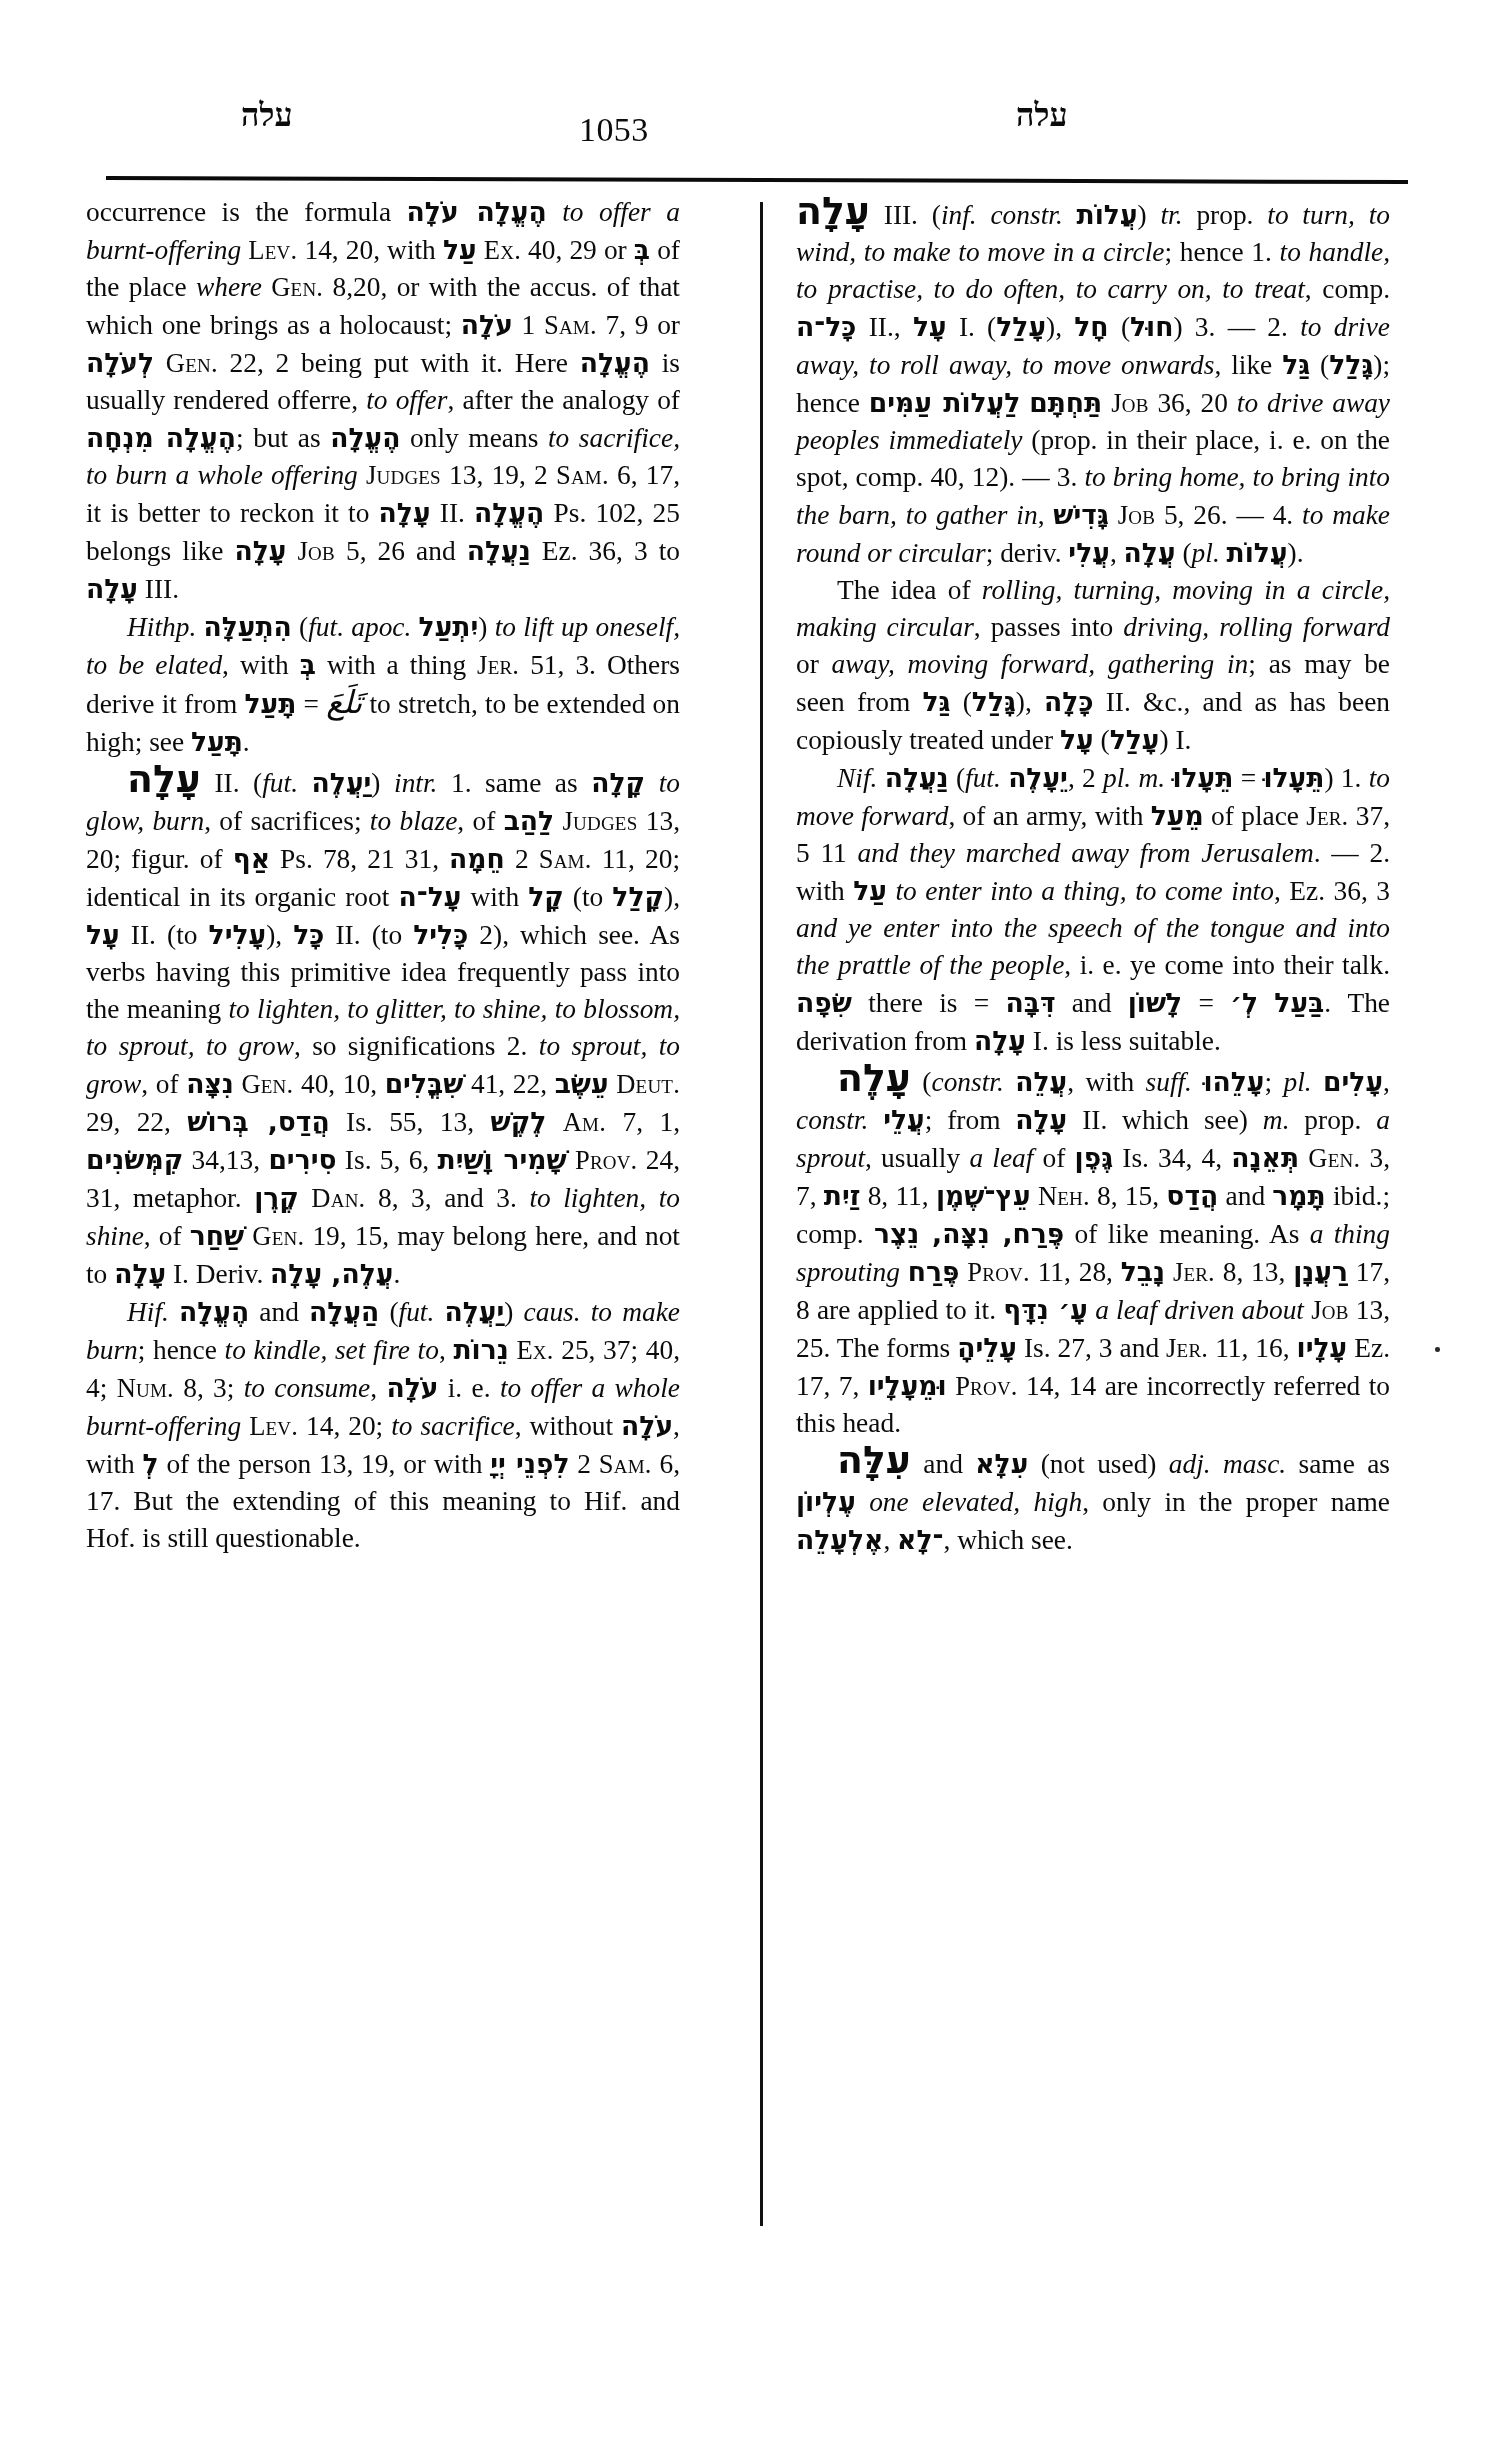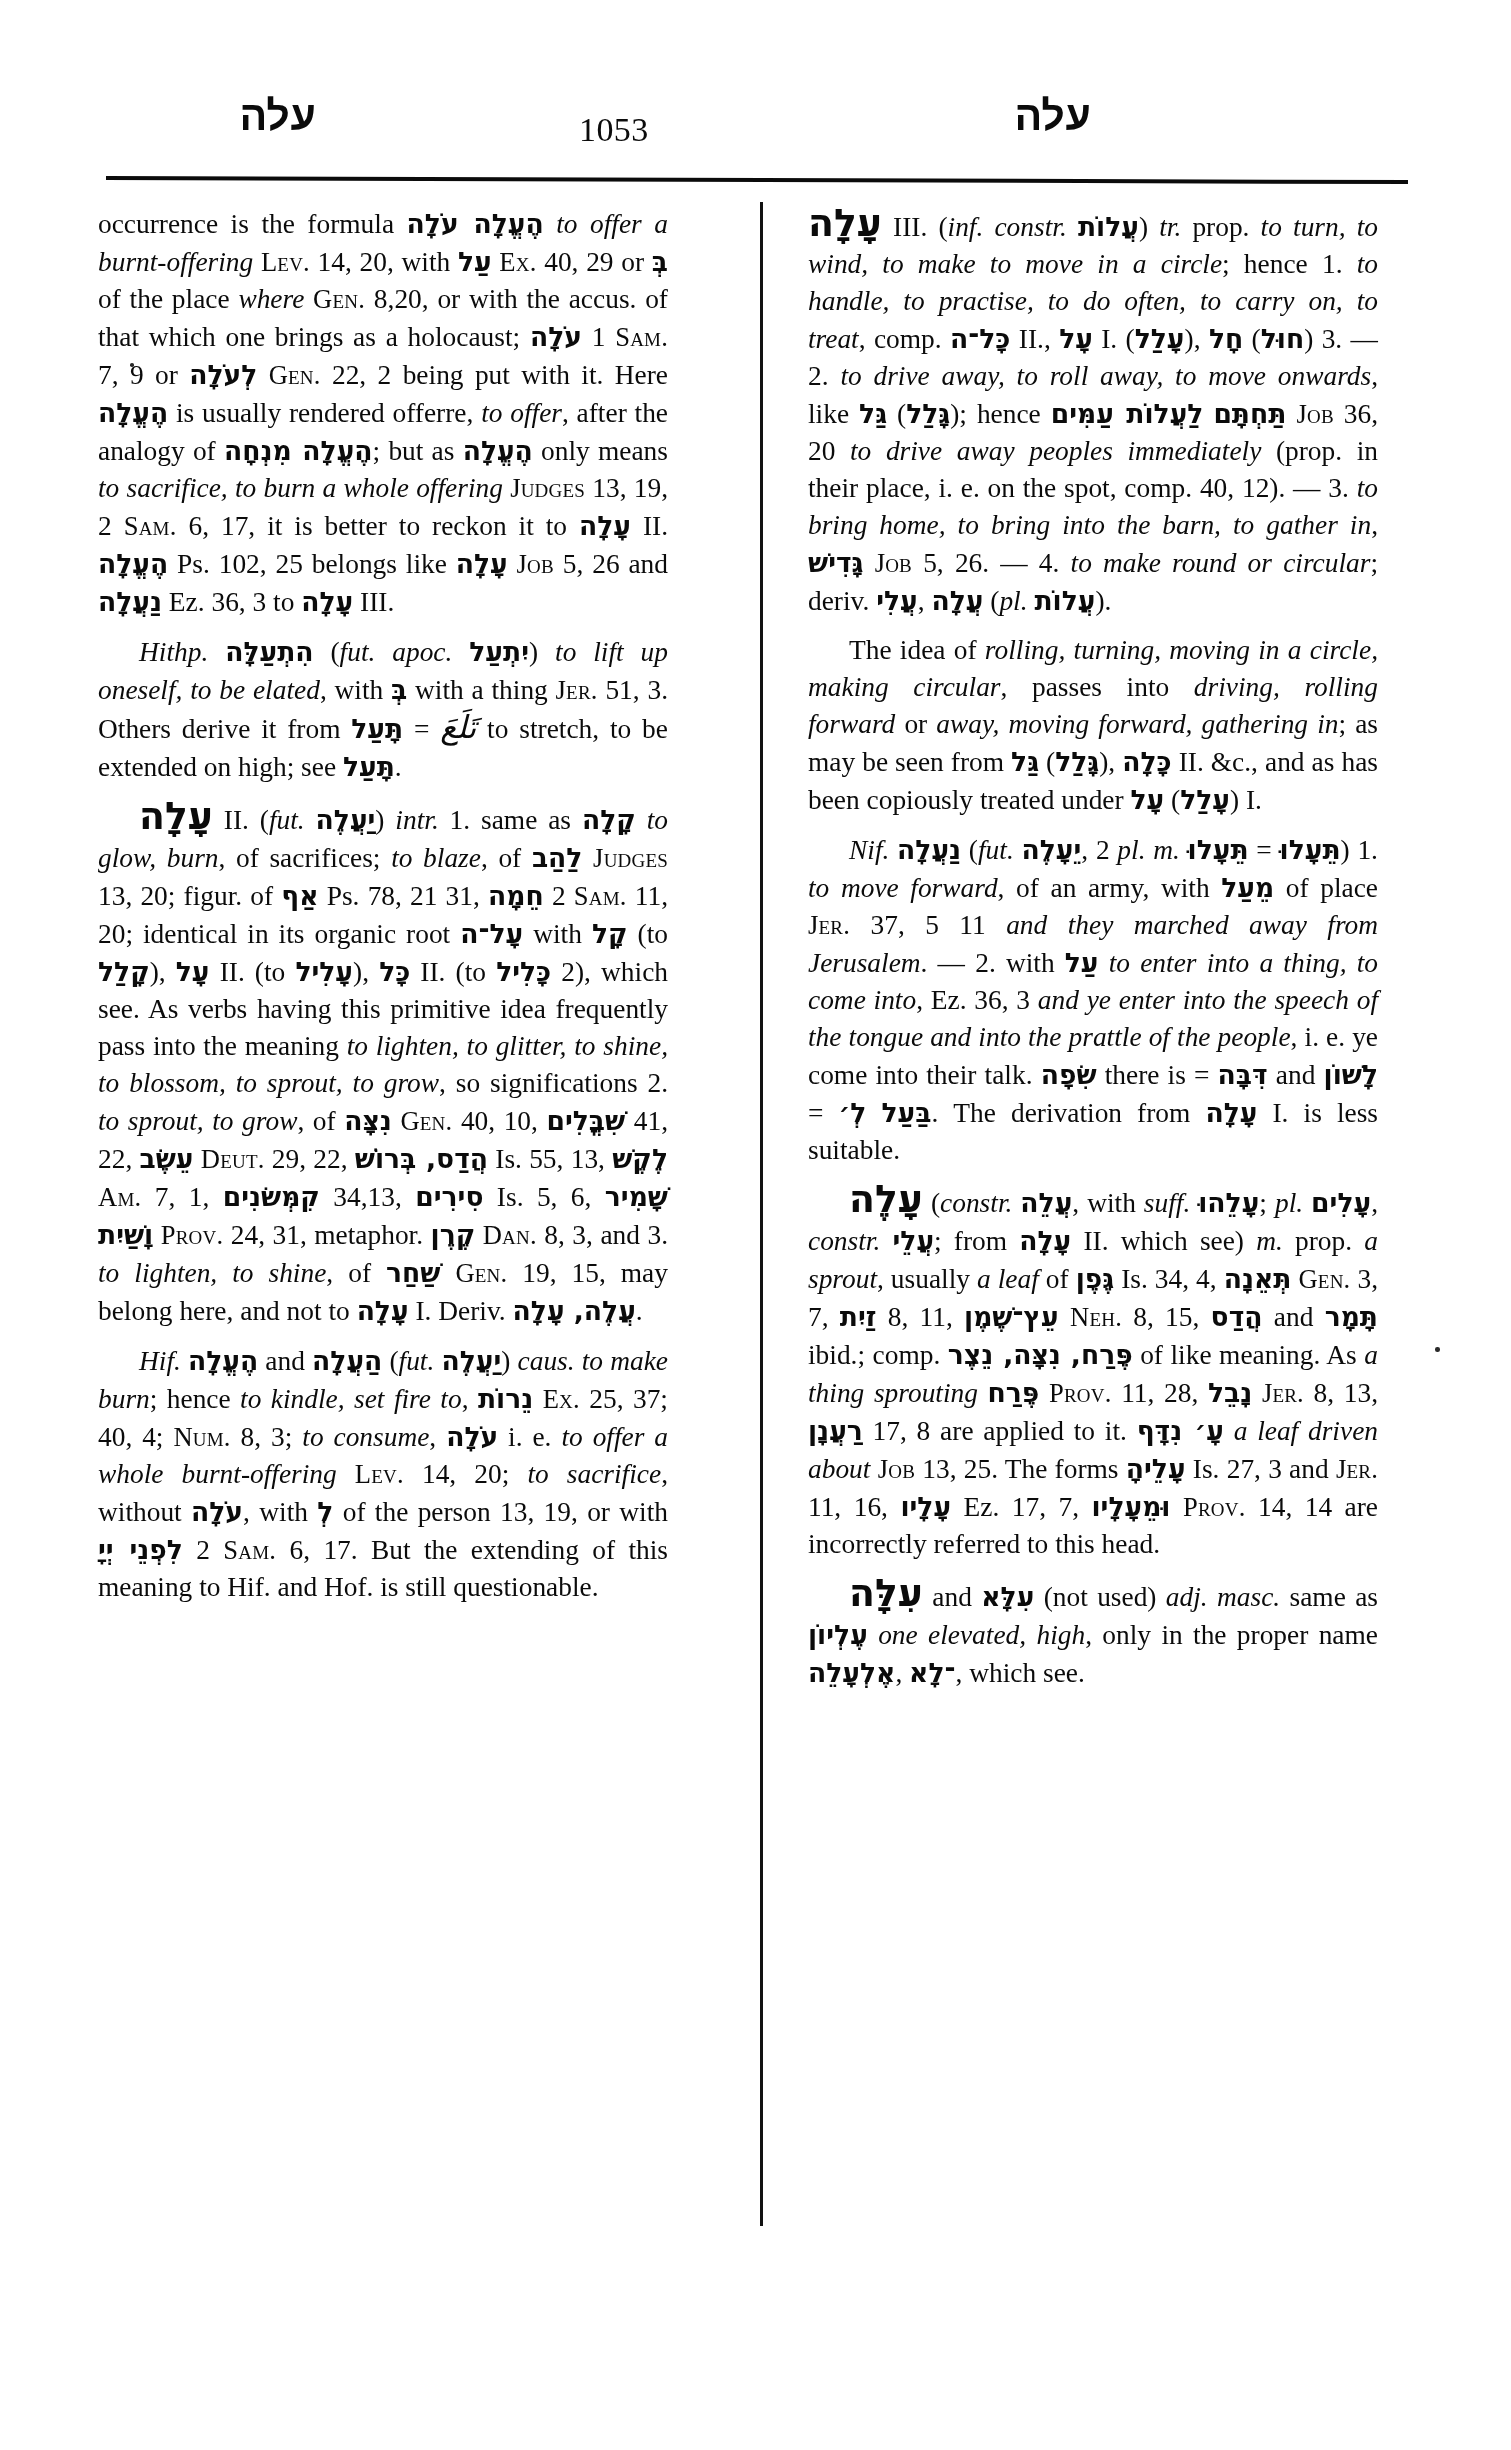--- a/index.html
+++ b/index.html
@@ -10,22 +10,22 @@
     -webkit-font-smoothing:antialiased;
   }
   .page{position:absolute;inset:0;}
 
   
   .header{
     position:absolute;left:108px;top:106px;width:1295px;height:65px;
   }
   .hdr-heb{
     position:absolute;top:-7.2px;
-    font-size:41px;font-weight:700;line-height:1;
-    font-family:Liberation Mono, monospace;
+    font-size:32px;font-weight:700;line-height:1;
+    font-family:Liberation Serif, serif;
     direction:rtl;
   }
   .hdr-heb.left{left:133px;}
   .hdr-heb.right{left:908px;}
   .hdr-num{
     position:absolute;left:439px;top:5.4px;
     font-size:34px;font-weight:400;letter-spacing:0.4px;margin-left:32px;
   }
   .rule{
     position:absolute;left:106px;top:176px;width:1302px;height:3.6px;
@@ -40,21 +40,21 @@
     text-align:justify;text-justify:inter-word;
     hyphens:manual;
   }
   .col.left{left:86px;}
   .col.right{left:796px;}
   .vrule{
     position:absolute;left:760px;top:202px;width:2.7px;height:2024px;
     background:#111;
   }
 
-  p{margin:12px;}
+  p{margin:0;}
   p.ind{text-indent:41px;}
 
   
   .it{font-style:italic;}
   .sc{font-variant:small-caps;font-size:.97em;letter-spacing:0.2px;}
   .heb{
     font-family:"DejaVu Sans","Liberation Sans",sans-serif;
     font-weight:700;font-size:.97em;direction:rtl;unicode-bidi:isolate;
     letter-spacing:0;
   }

